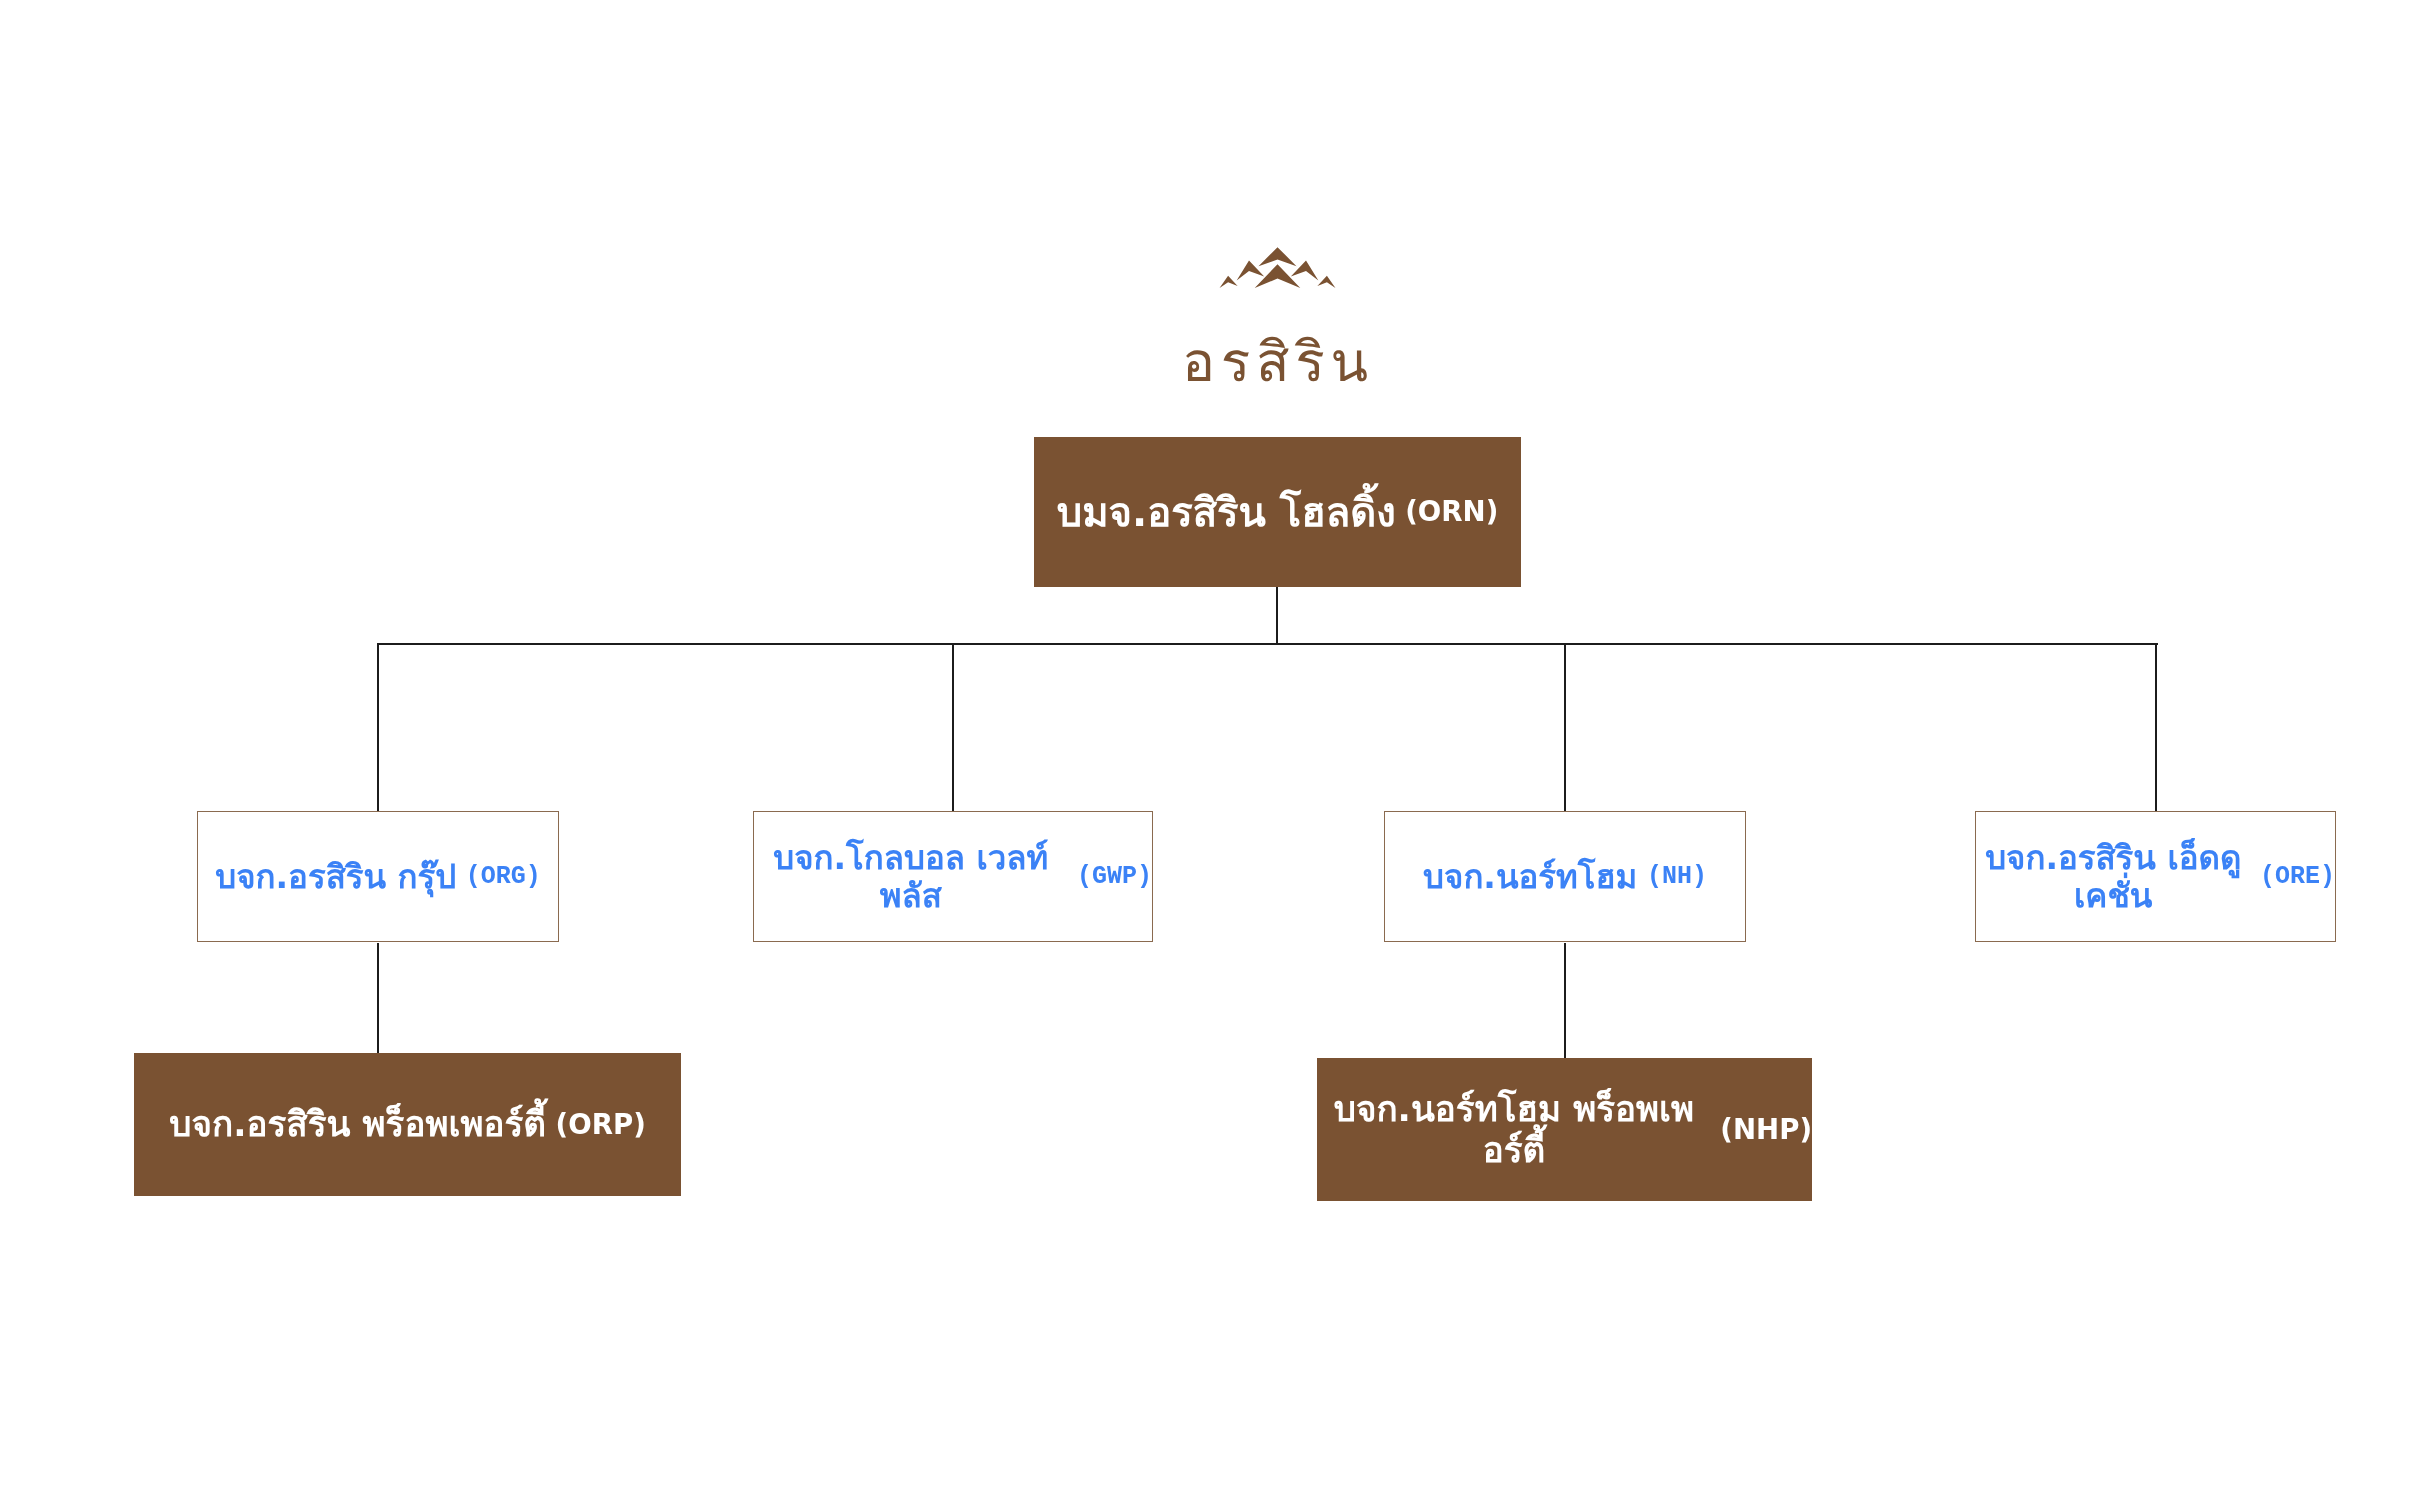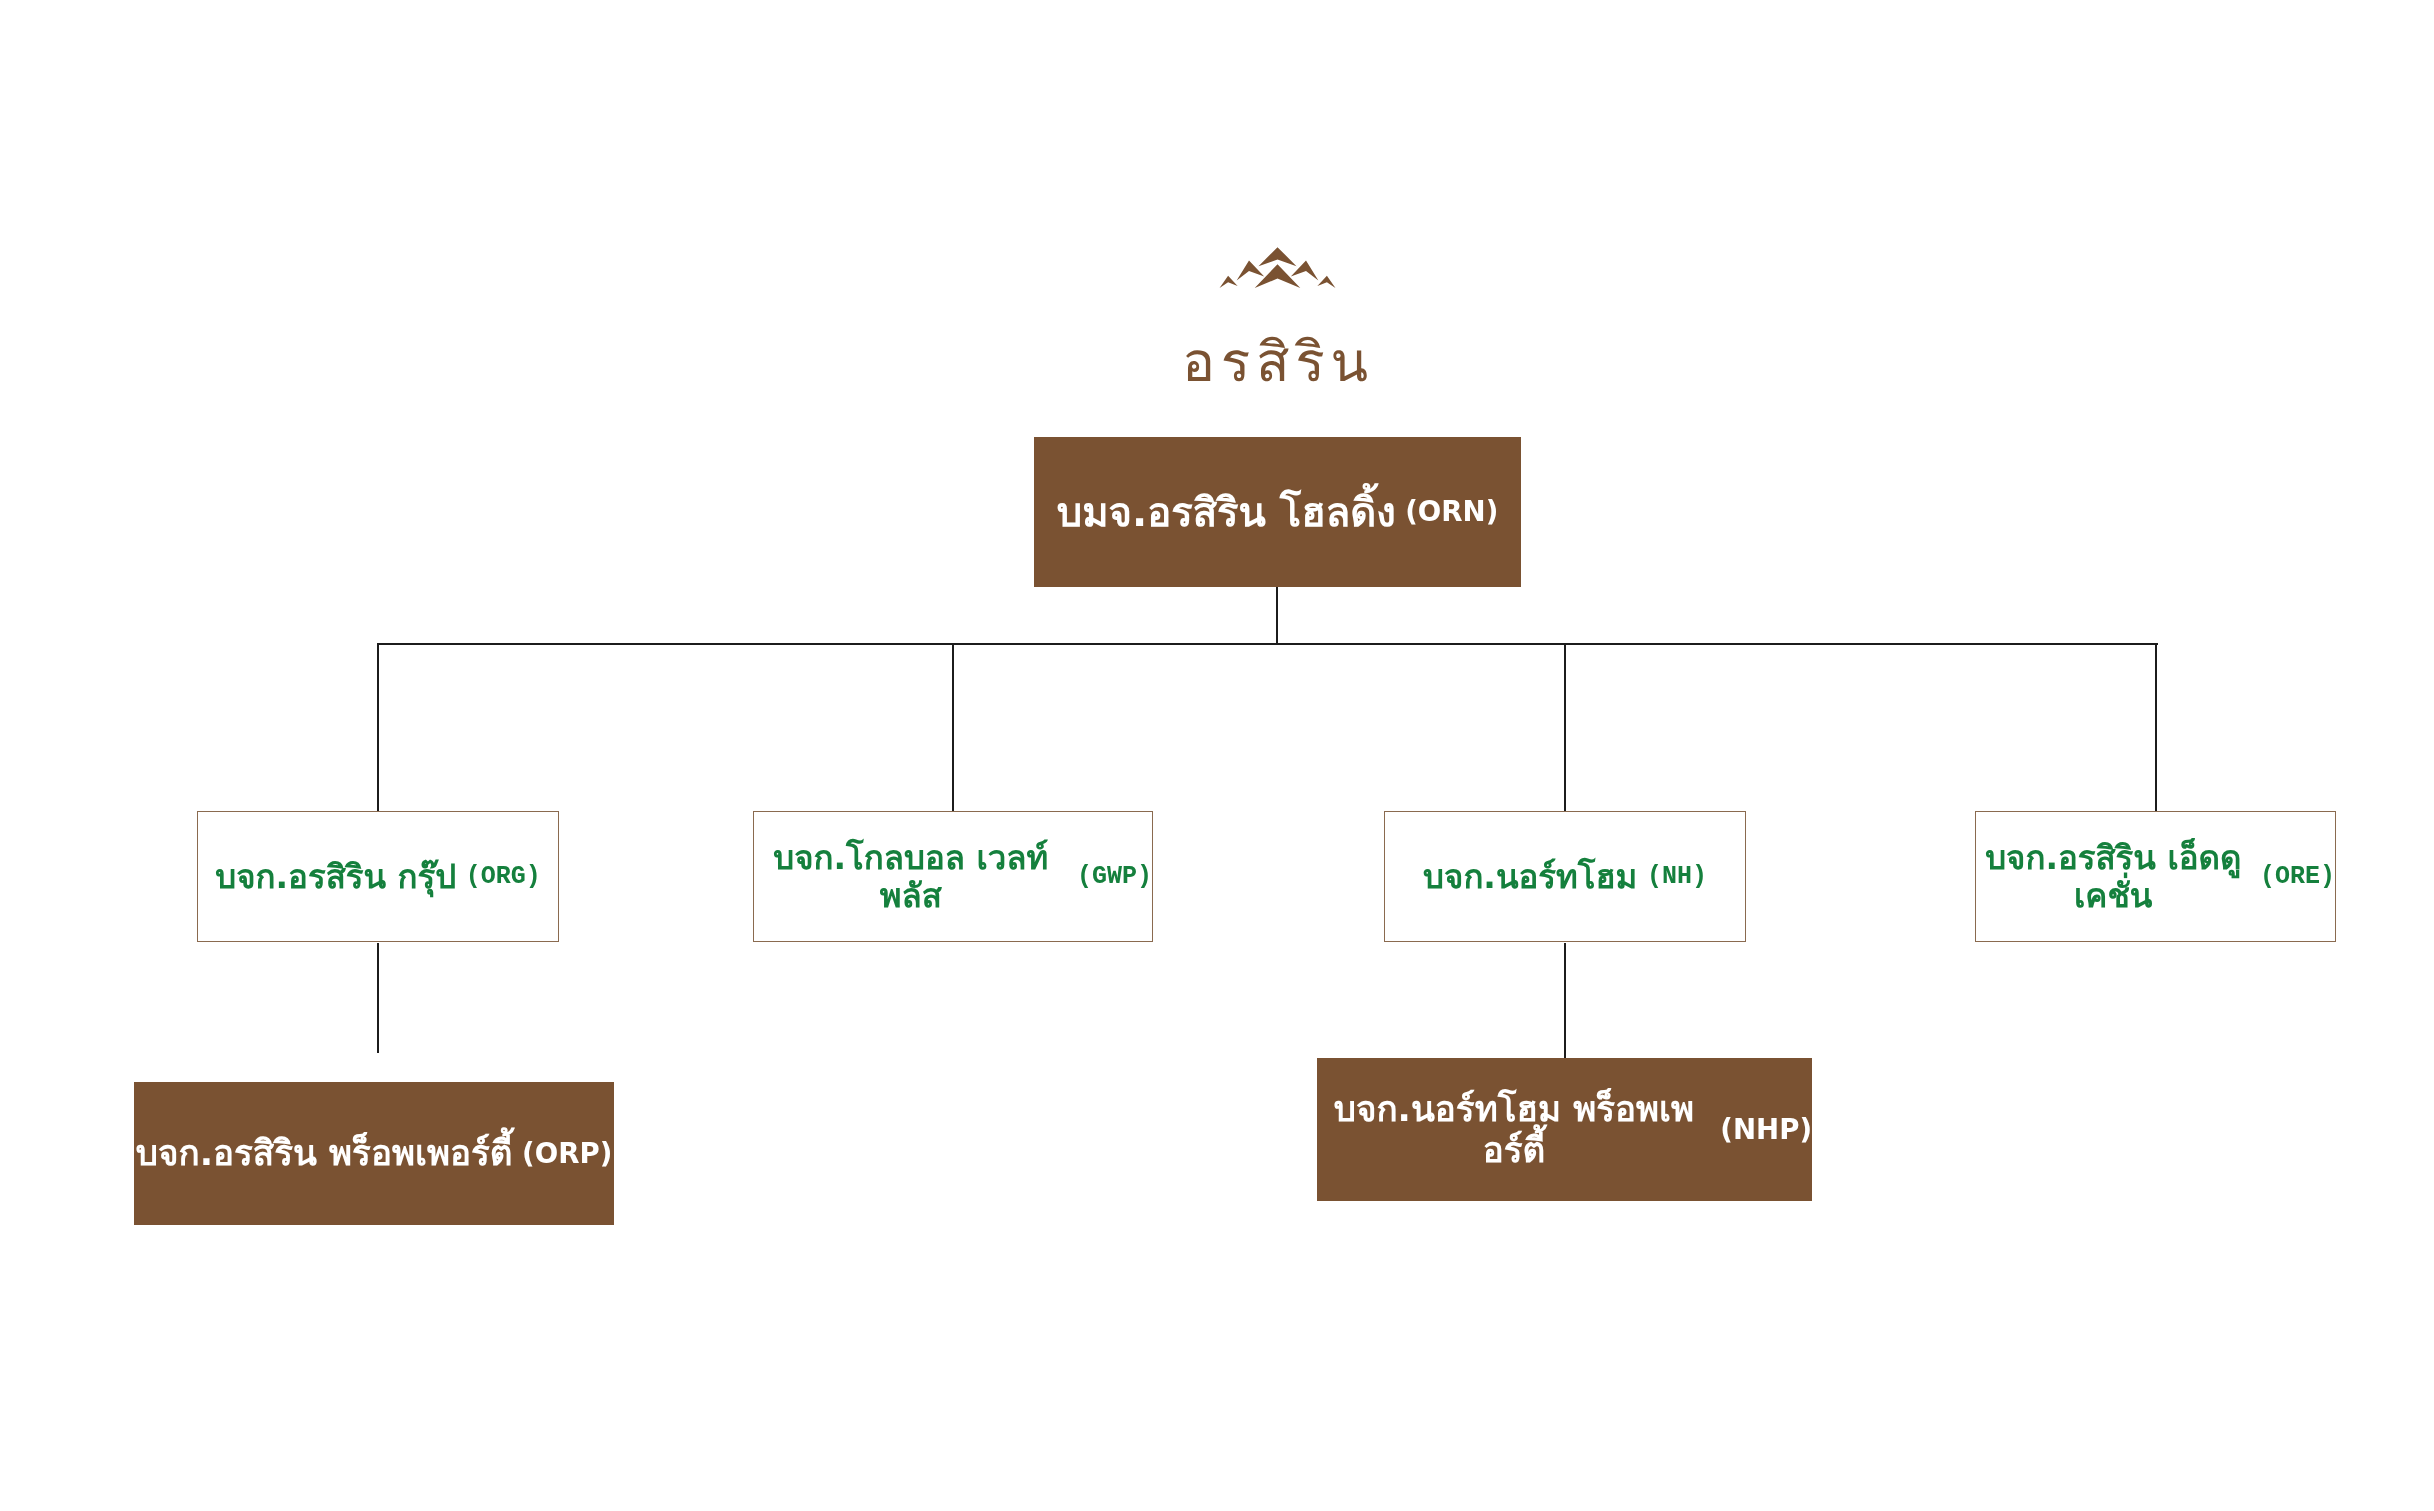--- a/index.html
+++ b/index.html
@@ -36,38 +36,38 @@
     display: flex;
     align-items: center;
     justify-content: center;
     text-align: center;
     gap: 9.5px;
   }
   .node .name { font-weight: bold; line-height: 1.15; }
   .node .code { font-weight: bold; line-height: 1; }
 
   .node.brown { background: #7a5232; color: #ffffff; }
-  .node.white { background: #ffffff; border: 1.9px solid #8a6a4f; color: #15803d; }
+  .node.white { background: #ffffff; border: 1.9px solid #8a6a4f; color: #3b82f6; }
 
   .node-root  { left: 1034px; top: 437px;  width: 487px; height: 150px; }
   .node-root .name { font-size: 40px; }
   .node-root .code { font-size: 27.6px; }
 
   .node-l2 { top: 811px; height: 131px; }
   .node-l2 .name { font-size: 33px; }
   .node-l2 .code { font-size: 25px; font-family: Liberation Mono, monospace; }
   .node-org { left: 197px;  width: 362px; }
   .node-gwp { left: 753px;  width: 400px; }
   .node-nh  { left: 1384px; width: 362px; }
   .node-ore { left: 1975px; width: 361px; }
 
   .node-l3 { height: 143px; }
   .node-l3 .name { font-size: 35px; }
   .node-l3 .code { font-size: 27.6px; }
-  .node-orp { left: 134px;  top: 1082px; width: 480px; }
+  .node-orp { left: 134px;  top: 1053px; width: 547px; }
   .node-nhp { left: 1317px; top: 1058px; width: 495px; }
 
   
   .line { position: absolute; background: #1c1c1c; }
   .line-root-drop { left: 1276px; top: 587px; width: 1.9px; height: 57px; }
   .line-h         { left: 378px;  top: 643px; width: 1780px; height: 1.9px; }
   .line-drop-org  { left: 377px;  top: 643px; width: 1.9px; height: 168px; }
   .line-drop-gwp  { left: 952px; top: 643px; width: 1.9px; height: 168px; }
   .line-drop-nh   { left: 1564px; top: 643px; width: 1.9px; height: 168px; }
   .line-drop-ore  { left: 2155px; top: 643px; width: 1.9px; height: 168px; }

